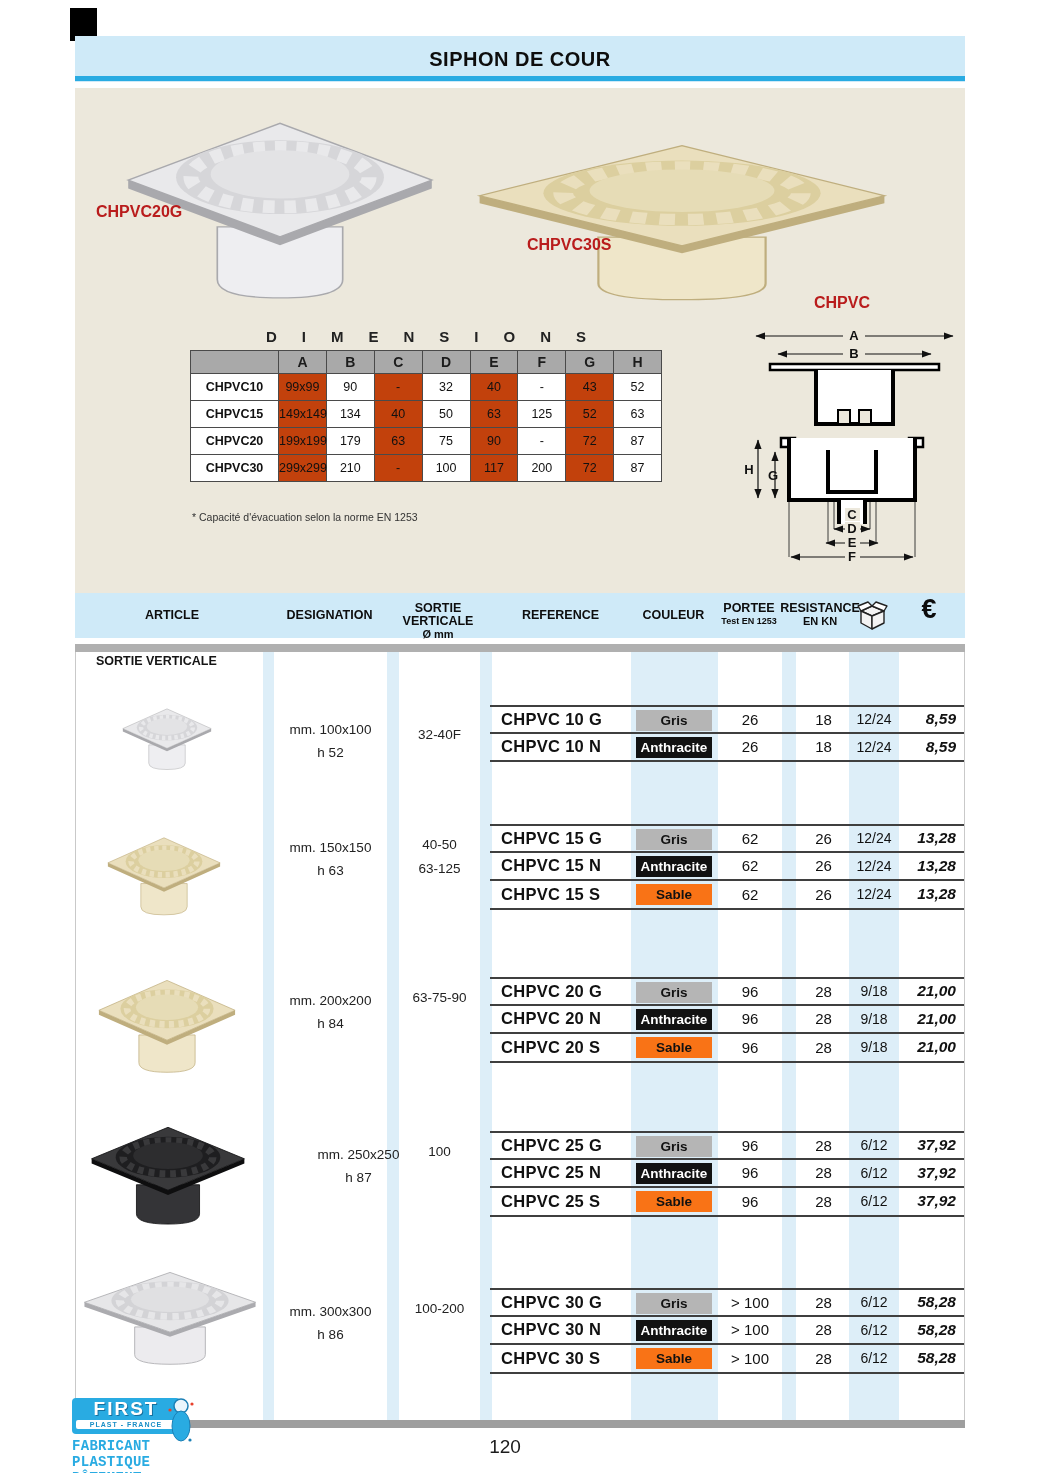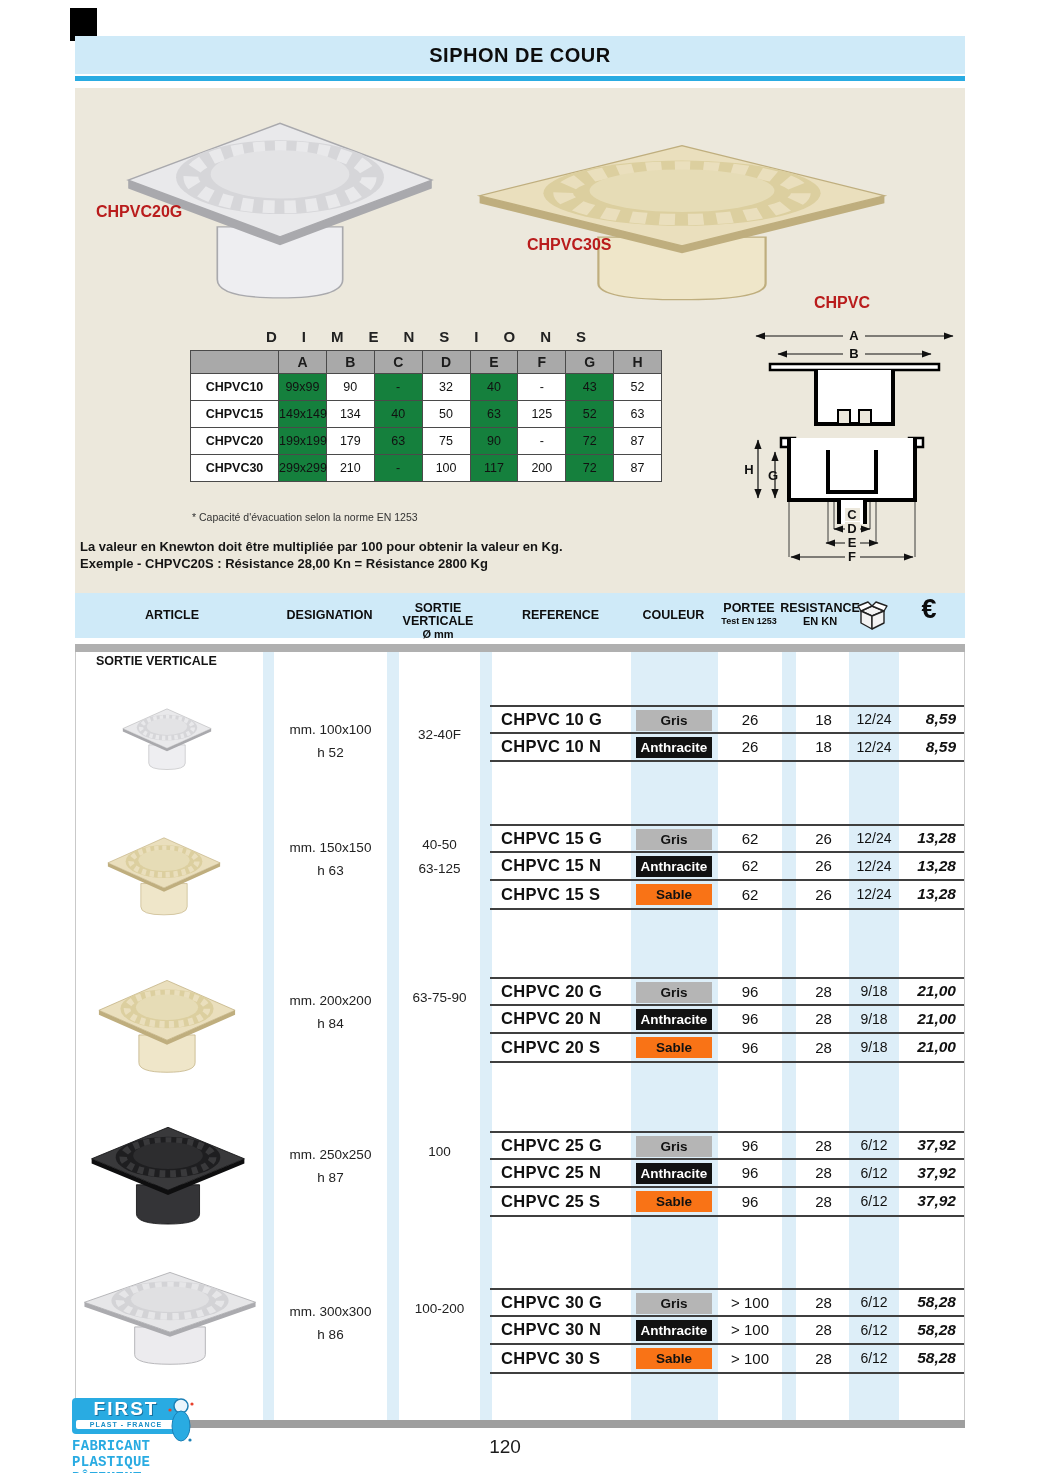--- a/index.html
+++ b/index.html
@@ -2,21 +2,21 @@
 <html><head>
 <meta charset="utf-8">
 <style>
   html,body{margin:0;padding:0;background:#fff;}
   .page{position:relative;width:1040px;height:1473px;background:#fff;overflow:hidden;
         font-family:"Liberation Sans",sans-serif;color:#111;}
   .abs{position:absolute;}
 
   
   .print-mark{left:70px;top:8px;width:27px;height:33px;background:#000;}
-  .title-band{left:75px;top:36px;width:890px;height:38px;background:#cfeaf8;
+  .title-band{left:75px;top:36px;width:890px;height:46px;background:#cfeaf8;
               display:flex;align-items:center;justify-content:center;}
   .title-band span{font-weight:bold;font-size:20px;letter-spacing:.5px;color:#0d0d0d;}
   .accent-line{left:75px;top:76px;width:890px;height:5px;background:#29abe2;}
   .pvc-logo{left:827px;top:27px;width:140px;height:62px;background:#f7c80e;
             border:3px solid #101010;border-radius:32px;box-sizing:border-box;text-align:center;}
   .pvc-logo .pvc-txt{display:block;margin-top:1px;font-weight:900;font-style:italic;
             font-size:35px;letter-spacing:-1px;color:#0c0c0c;line-height:36px;}
   .pvc-logo .anti{position:absolute;left:50%;transform:translateX(-50%);bottom:0px;
             background:#0c0c0c;color:#f7c80e;font-weight:bold;font-size:12.5px;letter-spacing:1.5px;
             border-radius:10px;padding:2px 10px 3px;line-height:13px;}
@@ -33,21 +33,21 @@
 
   
   .dims-title{left:190px;top:328px;width:472px;text-align:center;font-weight:bold;font-size:15px;
               letter-spacing:25px;text-indent:25px;color:#222;}
   table.dims{position:absolute;left:190px;top:350px;width:472px;border-collapse:collapse;
              table-layout:fixed;background:#fff;font-size:12.5px;}
   table.dims th,table.dims td{border:1px solid #4a4a4a;text-align:center;padding:0;height:26px;}
   table.dims thead th{background:#a9a9a9;font-weight:bold;font-size:14px;color:#1c1c1c;height:22px;}
   table.dims col.lblcol{width:88px;}
   table.dims tbody th{font-weight:bold;background:#fff;font-size:12.5px;}
-  table.dims td.bc{background:#15803d;}
+  table.dims td.bc{background:#c2410c;}
   .dims-note{left:192px;top:511px;font-size:10.5px;color:#333;}
   .kn-note{left:80px;top:538px;font-weight:bold;font-size:13px;line-height:17px;color:#151515;}
 
   
   .cat-head{left:75px;top:593px;width:890px;height:45px;background:#cfeaf8;}
   .ch{position:absolute;text-align:center;font-weight:bold;font-size:12.5px;color:#0d0d0d;line-height:13px;}
   .ch .sub{font-size:9px;font-weight:bold;display:block;}
   .ch .sub2{font-size:11px;font-weight:bold;display:block;}
   .euro-h{font-size:27px;font-weight:bold;}
   .gray-bar{left:75px;top:644px;width:890px;height:8px;background:#b0b0b0;}
@@ -246,24 +246,20 @@
           <td>100</td>
           <td class="bc">117</td>
           <td>200</td>
           <td class="bc">72</td>
           <td>87</td>
         </tr>
       </tbody>
   </table>
   <div class="abs dims-note">* Capacité d'évacuation selon la norme EN 1253</div>
 
-  <div class="abs kn-note">
-    <div>La valeur en Knewton doit être multipliée par 100 pour obtenir la valeur en Kg.</div>
-    <div>Exemple - CHPVC20S : Résistance 28,00 Kn = Résistance 2800 Kg</div>
-  </div>
 
   <div class="abs cat-head"></div>
   <div class="abs ch" style="left:97px;top:609px;width:150px">ARTICLE</div>
   <div class="abs ch" style="left:273px;top:609px;width:113px">DESIGNATION</div>
   <div class="abs ch" style="left:384px;top:602px;width:108px">
     <span>SORTIE VERTICALE</span>
     <span class="sub2">Ø mm</span>
   </div>
   <div class="abs ch" style="left:491px;top:609px;width:139px">REFERENCE</div>
   <div class="abs ch" style="left:630px;top:609px;width:87px">COULEUR</div>
@@ -386,21 +382,21 @@
         <span class="portee">96</span>
         <span class="resist">28</span>
         <span class="pack">9/18</span>
         <span class="price">21,00</span>
       </div>
       <div class="thumb sip-anthracite" style="left: 9px; top: 458px; width: 166px; height: 118px;">
         <svg viewBox="0 0 200 150" preserveAspectRatio="none">
           <use href="#siphon-shape"></use>
         </svg>
       </div>
-      <div class="des-block" style="left: 198px; top: 491px;"><span>mm. 250x250</span><br><span>h 87</span></div>
+      <div class="des-block" style="left: 198px; top: 491px; padding-left: 28px;"><span>mm. 250x250</span><br><span>h 87</span></div>
       <div class="sortie-block" style="left: 323px; top: 488px;">
         <div>100</div>
       </div>
       <div class="ref-row first" style="top: 479px;">
         <span class="ref">CHPVC 25 G</span>
         <span class="badge sw-gris">Gris</span>
         <span class="portee">96</span>
         <span class="resist">28</span>
         <span class="pack">6/12</span>
         <span class="price">37,92</span>

